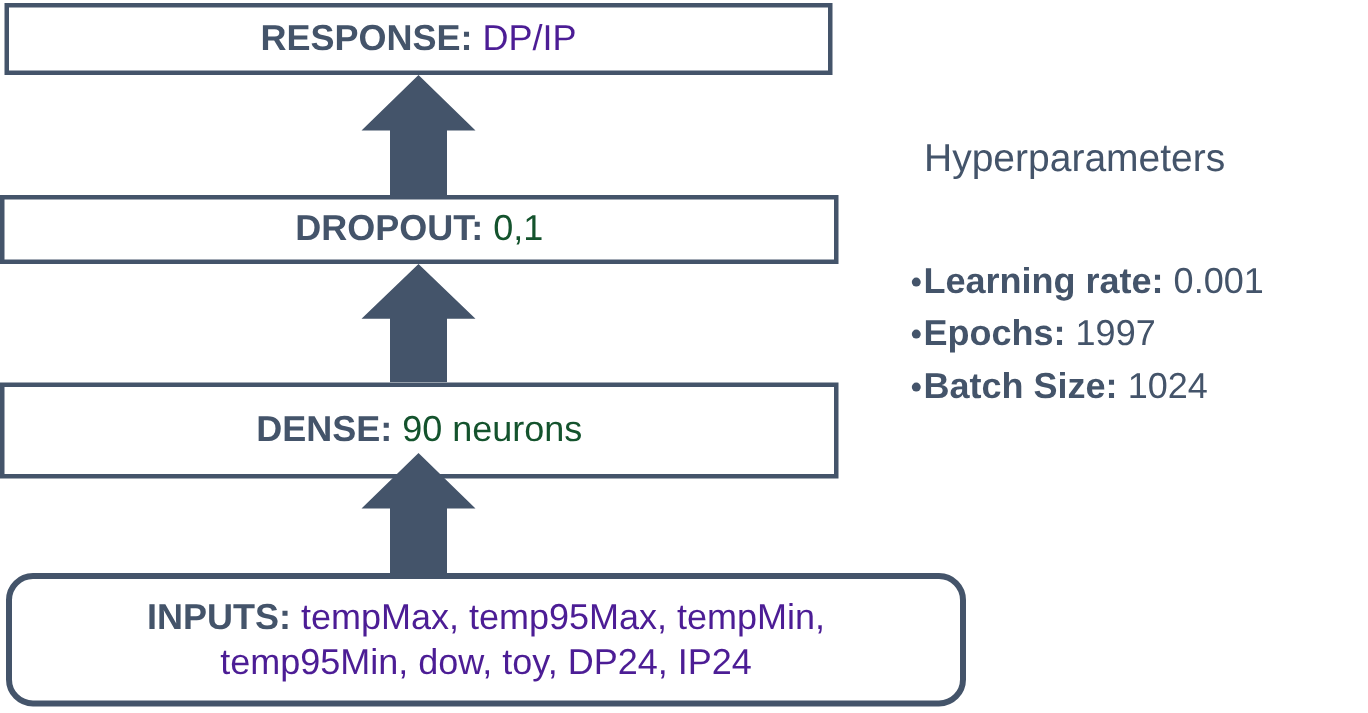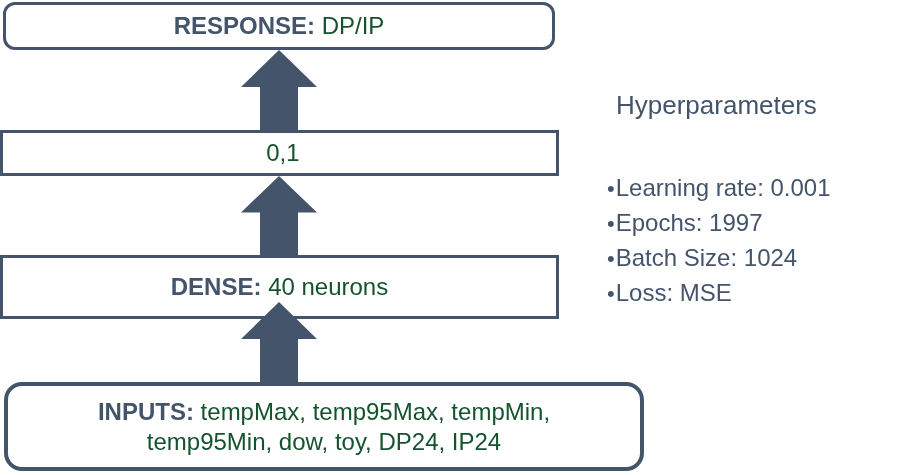--- a/index.html
+++ b/index.html
@@ -17,25 +17,25 @@
   .box {
     position:absolute;
     background:#ffffff;
     border:3px solid #44546A;
     display:flex; align-items:center; justify-content:center;
     font-size:24px;
     color:#44546A;
     white-space:nowrap;
   }
   .box .lbl { font-weight:bold; color:#44546A; }
-  .box .val-green { color:#14532d; }
+  .box .val-green { color:#4c1d95; }
   .box .val-blue  { color:#14532d; }
   .box-response {
     left:3px; top:2px; width:552px; height:48px;
-    border-radius:12px;
+    border-radius:0;
   }
   .box-dropout {
     left:0px; top:130px; width:559px; height:46px;
   }
   .box-dense {
     left:0px; top:255px; width:559px; height:64px;
   }
   .box-inputs {
     left:4px; top:382px; width:640px; height:89px;
     border-width:4px; border-radius:18px;
@@ -71,45 +71,45 @@
   }
   .hp-item {
     height:35px;
     line-height:35px;
     white-space:nowrap;
   }
   .hp-item .bullet {
     font-size:22px;
     margin-right:1px;
   }
-  .hp-item .hp-label { font-weight:normal;margin-top:36px; }
+  .hp-item .hp-label { font-weight:bold;margin-top:36px; }
 </style>
 </head>
 <body>
 
 <div class="canvas">
 
   <div class="box box-response">
     <span class="lbl">RESPONSE:</span>&nbsp;<span class="val-green">DP/IP</span>
   </div>
 
   <svg class="up-arrow arrow-1" viewBox="0 0 80 80" preserveAspectRatio="none">
     <polygon points="40,0 2,37 21,37 21,80 59,80 59,37 78,37" fill="#44546A"></polygon>
   </svg>
 
   <div class="box box-dropout">
-    &nbsp;<span class="val-blue">0,1</span>
+    <span class="lbl">DROPOUT:</span>&nbsp;<span class="val-blue">0,1</span>
   </div>
 
   <svg class="up-arrow arrow-2" viewBox="0 0 80 80" preserveAspectRatio="none">
     <polygon points="40,0 2,37 21,37 21,80 59,80 59,37 78,37" fill="#44546A"></polygon>
   </svg>
 
   <div class="box box-dense">
-    <span class="lbl">DENSE:</span>&nbsp;<span class="val-blue">40 neurons</span>
+    <span class="lbl">DENSE:</span>&nbsp;<span class="val-blue">90 neurons</span>
   </div>
 
   <svg class="up-arrow arrow-3" viewBox="0 0 80 80" preserveAspectRatio="none">
     <polygon points="40,0 2,37 21,37 21,80 59,80 59,37 78,37" fill="#44546A"></polygon>
   </svg>
 
   <div class="box box-inputs">
     <div class="inputs-text">
       <span class="lbl">INPUTS:</span>
       <span class="val-green">tempMax, temp95Max, tempMin,</span><br>
@@ -125,19 +125,15 @@
       <span class="hp-value">0.001</span>
     </div>
     <div class="hp-item">
       <span class="bullet">•</span><span class="hp-label">Epochs:</span>
       <span class="hp-value">1997</span>
     </div>
     <div class="hp-item">
       <span class="bullet">•</span><span class="hp-label">Batch Size:</span>
       <span class="hp-value">1024</span>
     </div>
-    <div class="hp-item">
-      <span class="bullet">•</span><span class="hp-label">Loss:</span>
-      <span class="hp-value">MSE</span>
-    </div>
   </div>
 
 </div>
 
 </body></html>

